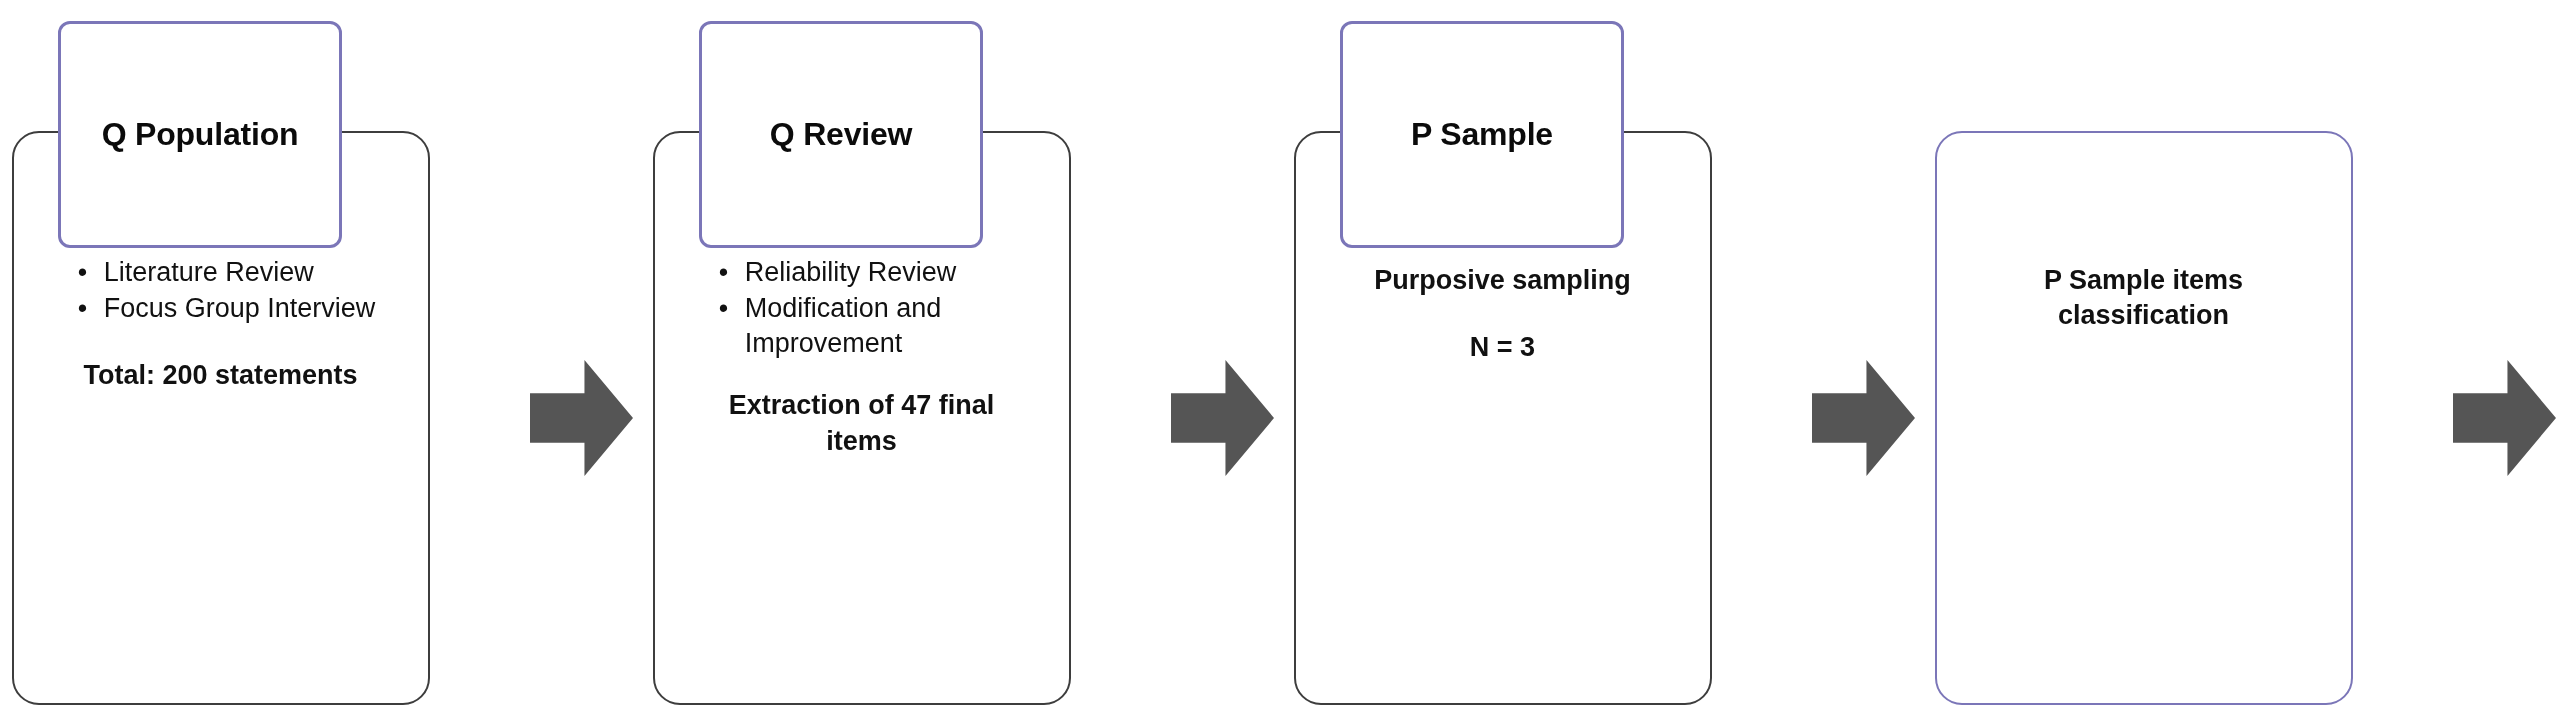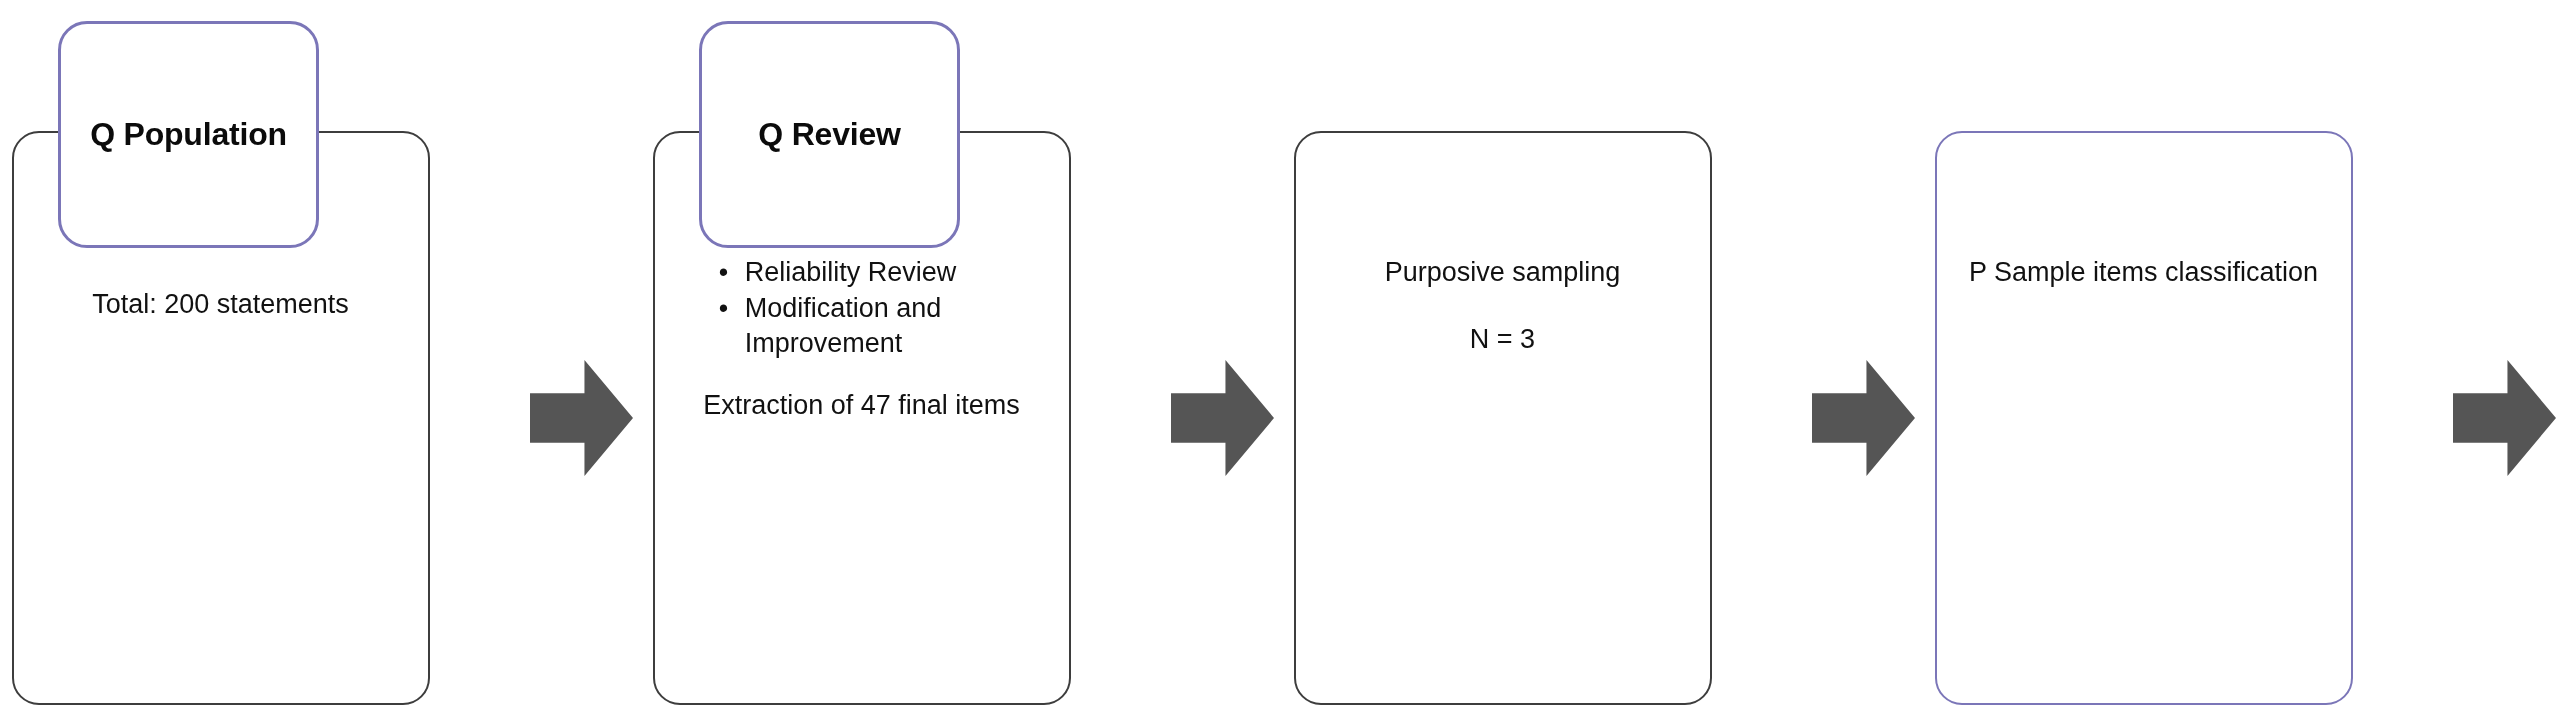--- a/index.html
+++ b/index.html
@@ -52,25 +52,25 @@
   }
   .stage.accent-outline .stage-body {
     border-color: #7b76b8;
   }
 
   
   .stage-head {
     position: absolute;
     left: 58px;
     top: 21.4px;
-    width: 261px;
+    width: 284px;
     height: 227px;
     box-sizing: border-box;
     border: 3px solid #7b76b8;
-    border-radius: 29px;
+    border-radius: 12px;
     background: #ffffff;
     display: flex;
     align-items: center;
     justify-content: center;
     z-index: 3;
   }
   .stage-title {
     font-size: 32px;
     font-weight: bold;
     color: #0b0b0b;
@@ -112,22 +112,23 @@
     font-size: 27px;
     line-height: 1.3;
     color: #111111;
   }
 
   .stage-note {
     font-size: 27px;
     line-height: 1.3;
     color: #111111;
     text-align: center;
-    margin: 0;
+    margin: 8px;
     padding: 0 18px;
+    font-weight: bold;
   }
   .stage-note.spaced { margin-top: 32px; }
   .stage-note.spaced-sm { margin-top: 27px; }
 
   .centered-block .stage-note { text-align: center; }
 
   
   .arrow-gap {
     position: relative;
     width: 119px;
@@ -148,20 +149,24 @@
 
 <div id="diagram">
   <div class="flow-row">
 
     <div class="stage">
       <div class="stage-body"></div>
       <div class="stage-head">
         <div class="stage-title">Q Population</div>
       </div>
       <div class="stage-content">
+        <ul class="stage-bullets">
+          <li>Literature Review</li>
+          <li>Focus Group Interview</li>
+        </ul>
         <p class="stage-note spaced">Total: 200 statements</p>
       </div>
     </div>
 
     <div class="arrow-gap">
       <div class="arrow">
         <svg viewBox="0 0 174 196" xmlns="http://www.w3.org/2000/svg" aria-hidden="true">
           <polygon points="0,56 92,56 92,0 174,98 92,196 92,140 0,140" fill="#555555"></polygon>
         </svg>
       </div>
@@ -184,20 +189,23 @@
     <div class="arrow-gap">
       <div class="arrow">
         <svg viewBox="0 0 174 196" xmlns="http://www.w3.org/2000/svg" aria-hidden="true">
           <polygon points="0,56 92,56 92,0 174,98 92,196 92,140 0,140" fill="#555555"></polygon>
         </svg>
       </div>
     </div>
 
     <div class="stage">
       <div class="stage-body"></div>
+      <div class="stage-head">
+        <div class="stage-title">P Sample</div>
+      </div>
       <div class="stage-content centered-block">
         <p class="stage-note">Purposive sampling</p>
         <p class="stage-note spaced">N = 3</p>
       </div>
     </div>
 
     <div class="arrow-gap">
       <div class="arrow">
         <svg viewBox="0 0 174 196" xmlns="http://www.w3.org/2000/svg" aria-hidden="true">
           <polygon points="0,56 92,56 92,0 174,98 92,196 92,140 0,140" fill="#555555"></polygon>

